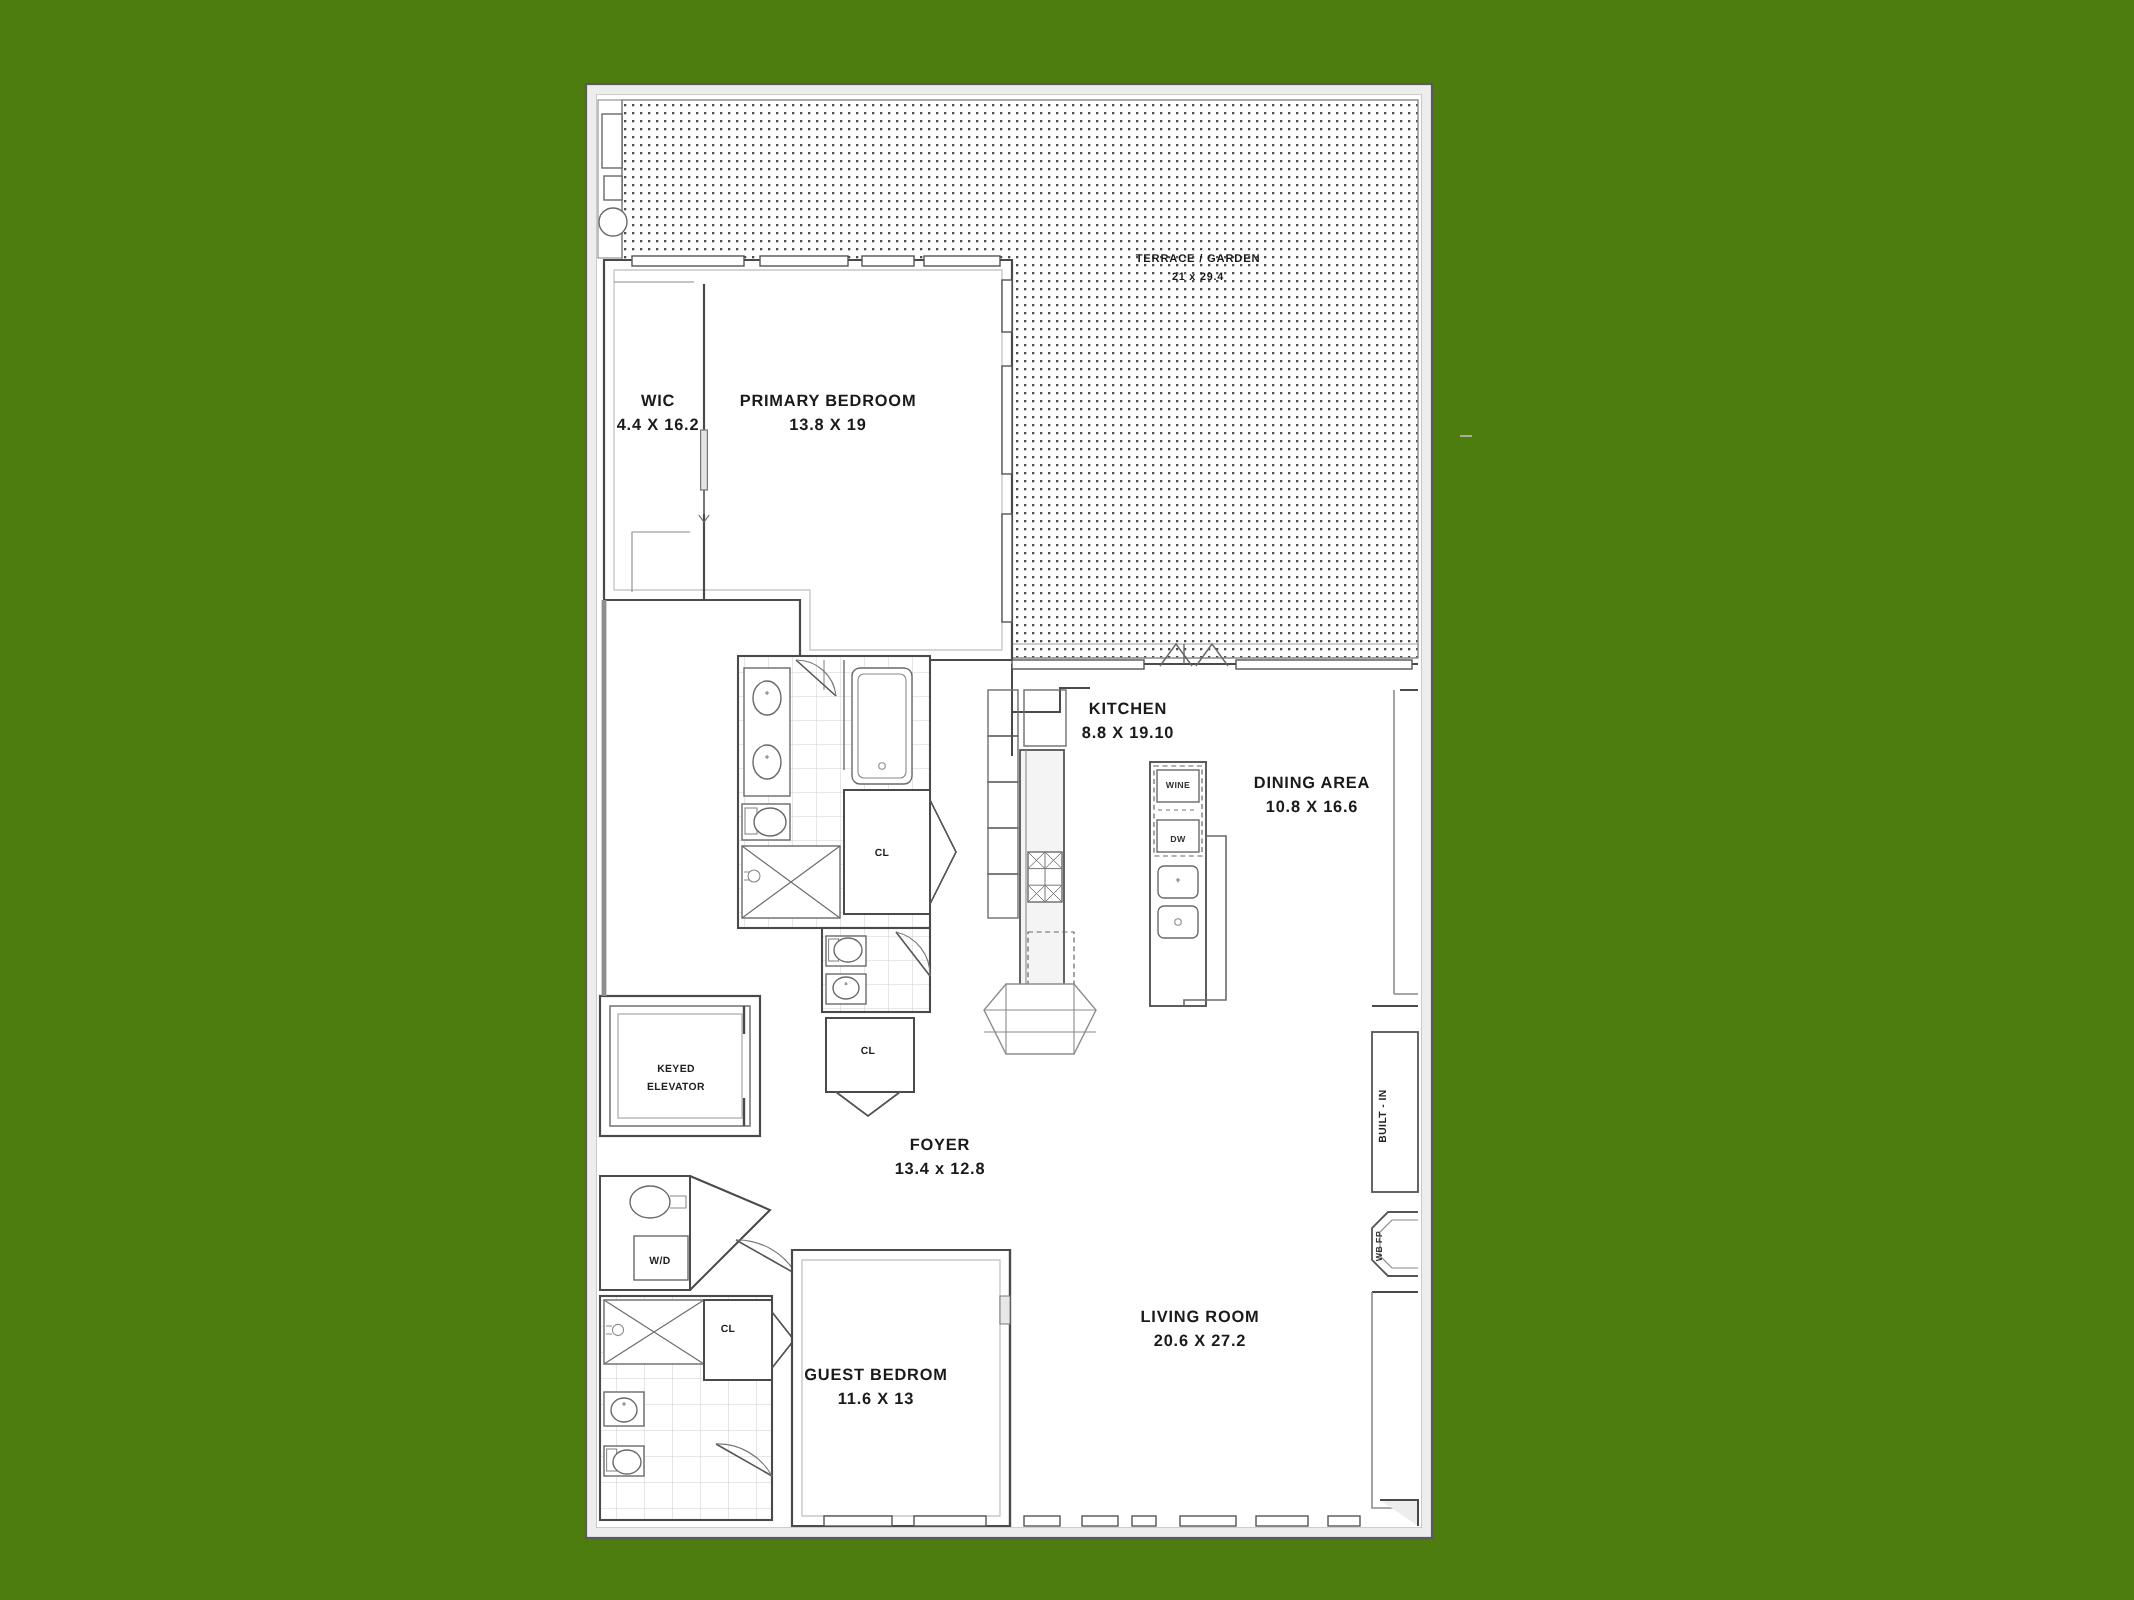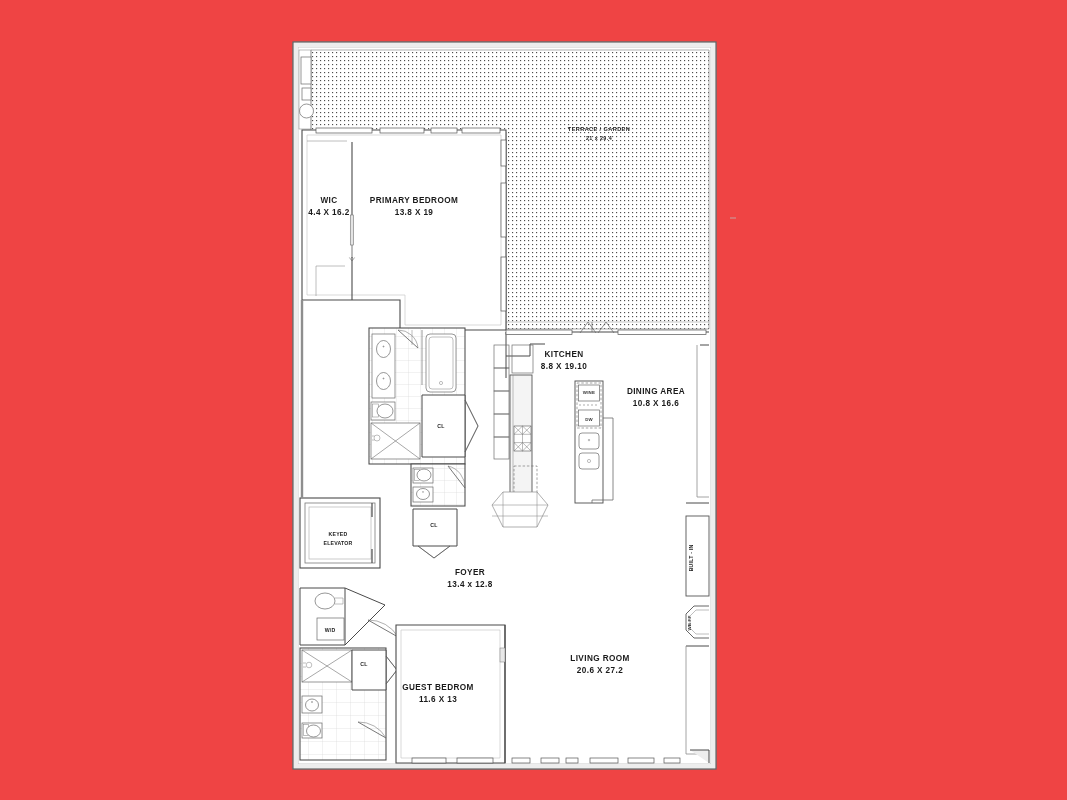--- a/index.html
+++ b/index.html
@@ -1,19 +1,19 @@
 <!DOCTYPE html>
 <html><head>
 <meta charset="utf-8">
 <title>Floor Plan</title>
 <style>
   html,body{margin:0;padding:0;background:#ffffff;}
   body{width:1067px;height:800px;overflow:hidden;
        font-family:"Liberation Sans", sans-serif;color:#111;}
-  #plan-root{position:relative;width:1067px;height:800px;background:#ef4444;}
+  #plan-root{position:relative;width:1067px;height:800px;background:#4d7c0f;}
   svg#floorplan{display:block;position:absolute;top:0;left:0;}
   .rm-label{font-family:"Liberation Sans", sans-serif;font-weight:bold;
             fill:#1a1a1a;text-anchor:middle;letter-spacing:.4px;}
   .rm-name{font-size:8.2px;}
   .rm-dim{font-size:8.2px;}
   .tiny-label{font-family:"Liberation Sans", sans-serif;font-weight:bold;
               font-size:5.2px;fill:#222;text-anchor:middle;letter-spacing:.2px;}
   .micro-label{font-family:"Liberation Sans", sans-serif;font-weight:bold;
               font-size:4.4px;fill:#333;text-anchor:middle;letter-spacing:.2px;}
   .terr-name{font-size:5.6px;}

